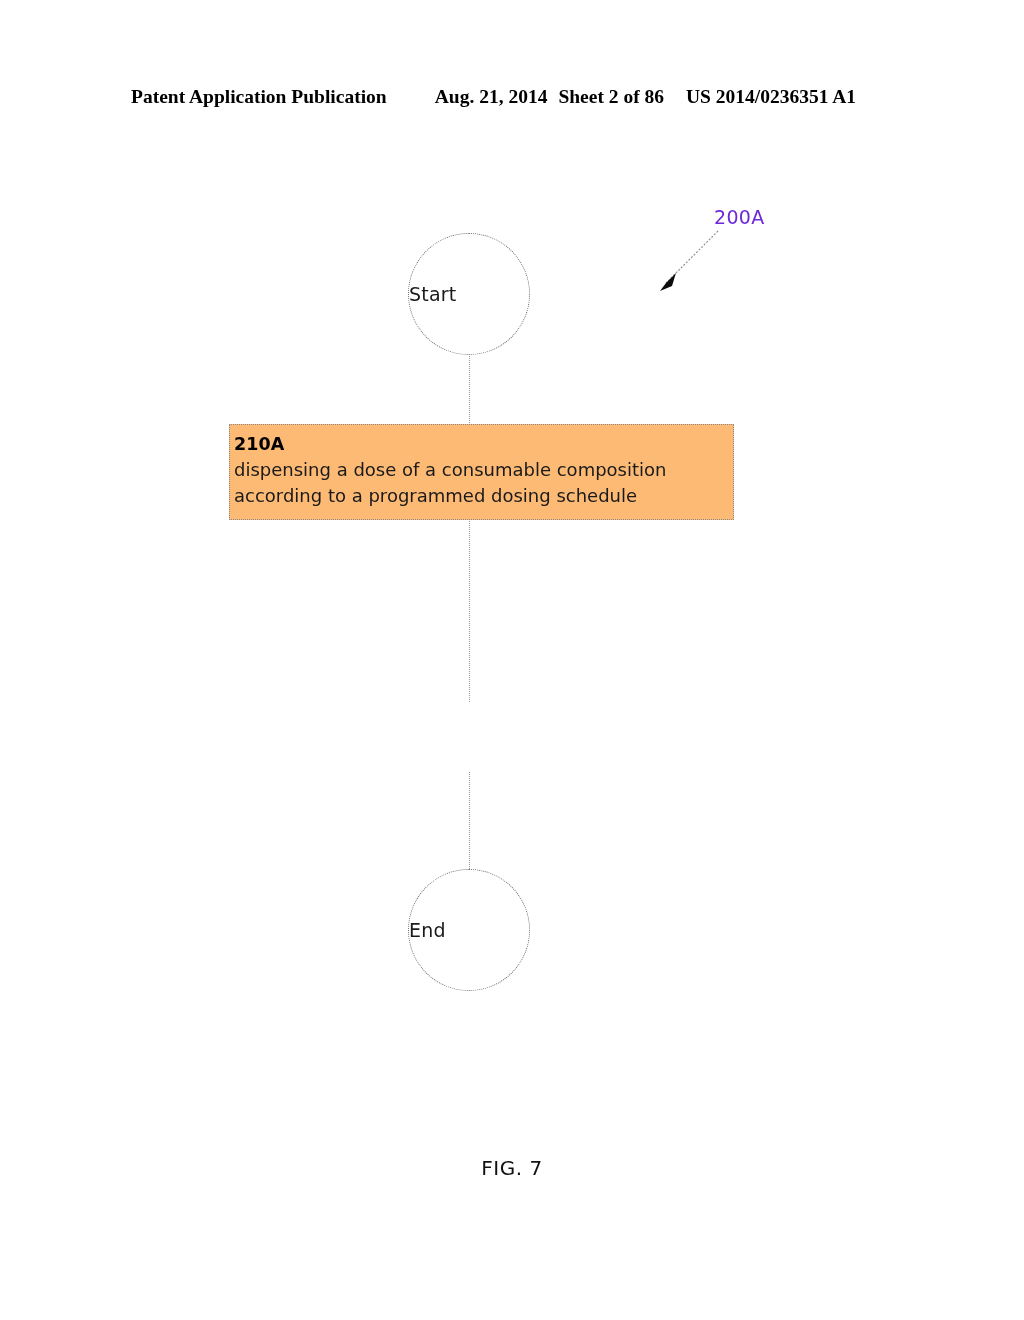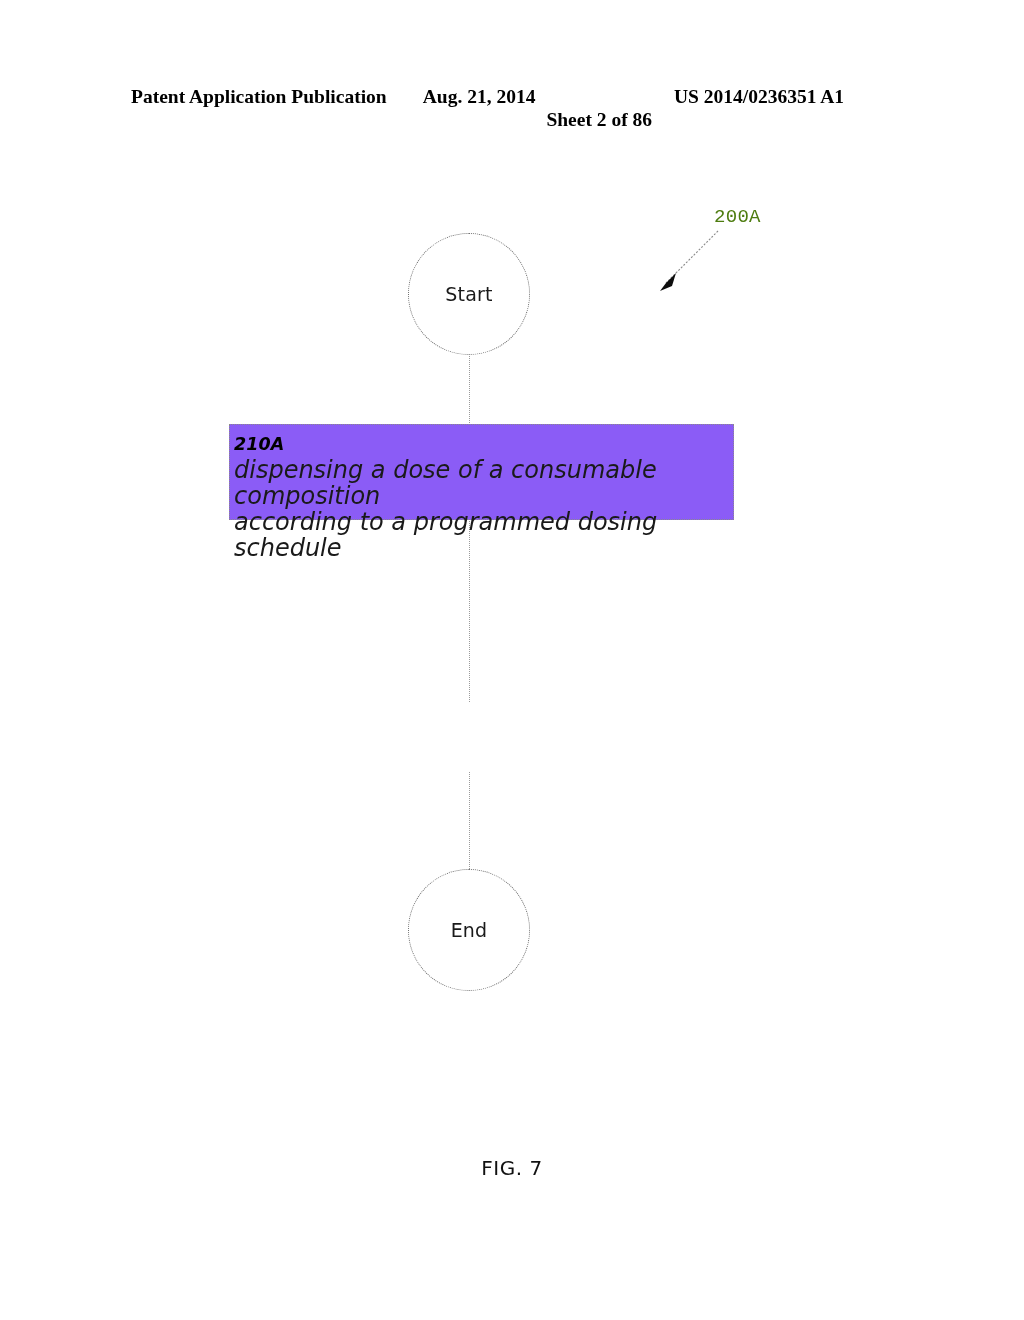--- a/index.html
+++ b/index.html
@@ -26,25 +26,24 @@
     font-family: "Liberation Serif", "DejaVu Serif", serif;
     font-weight: bold;
     font-size: 19.5px;
     letter-spacing: 0px;
     white-space: nowrap;
     display: flex;
     align-items: flex-start;
   }
   .page-header .pub-title { }
   .page-header .pub-date {
-    margin-left: 36px;
+    margin-left: 48px;
   }
   .page-header .pub-sheet {
     margin-left: 11px;
-    margin-top: 23px;
   }
   .page-header .pub-number {
     margin-left: 22px;
   }
 
   
   .figure {
     position: absolute;
     left: 0;
     top: 0;
@@ -55,57 +54,56 @@
   
   .terminator {
     position: absolute;
     width: 122px;
     height: 122px;
     border-radius: 50%;
     border: 1px dotted #6b6b6b;
     box-sizing: border-box;
     display: flex;
     align-items: center;
-    justify-content: center;
+    justify-content: flex-start;
     background: #ffffff;
     z-index: 3;
   }
   .terminator span {
     font-size: 19px;
     color: #1a1a1a;
     letter-spacing: 0.2px;
     line-height: 1;
   }
   #start-node { left: 408px; top: 233px; }
   #end-node   { left: 408px; top: 869px; }
 
   
   .process-box {
     position: absolute;
     left: 229px;
     width: 505px;
     border: 1px dotted #8a8a8a;
     box-sizing: border-box;
-    background: #8b5cf6;
+    background: #fdba74;
     padding: 7px 0 0 4px;
     z-index: 3;
-    font-style: italic;
   }
   #box-210a { top: 424px; height: 96px; }
   #box-220a { top: 701px; height: 72px; }
 
   .process-box .step-id {
     font-weight: bold;
     font-size: 17.5px;
     line-height: 25px;
     color: #000000;
     letter-spacing: 0.1px;
   }
   .process-box .step-text {
-    font-size: 24px;
+    font-size: 18px;
     line-height: 26px;
     color: #1a1a1a;
     letter-spacing: 0px;
     white-space: pre-line;
   }
 
   
   .connector {
     position: absolute;
     left: 469px;
@@ -116,24 +114,23 @@
   #connector-start-210a { top: 354px;  height: 71px; }
   #connector-210a-220a  { top: 519px;  height: 183px; }
   #connector-220a-end   { top: 772px;  height: 99px; }
 
   
   .ref-label {
     position: absolute;
     left: 714px;
     top: 206px;
     font-size: 19px;
-    color: #4d7c0f;
+    color: #6d28d9;
     letter-spacing: 0.3px;
     z-index: 4;
-    font-family: Liberation Mono, monospace;
   }
   .leader-arrow {
     position: absolute;
     left: 640px;
     top: 225px;
     width: 90px;
     height: 80px;
     z-index: 2;
   }
 

